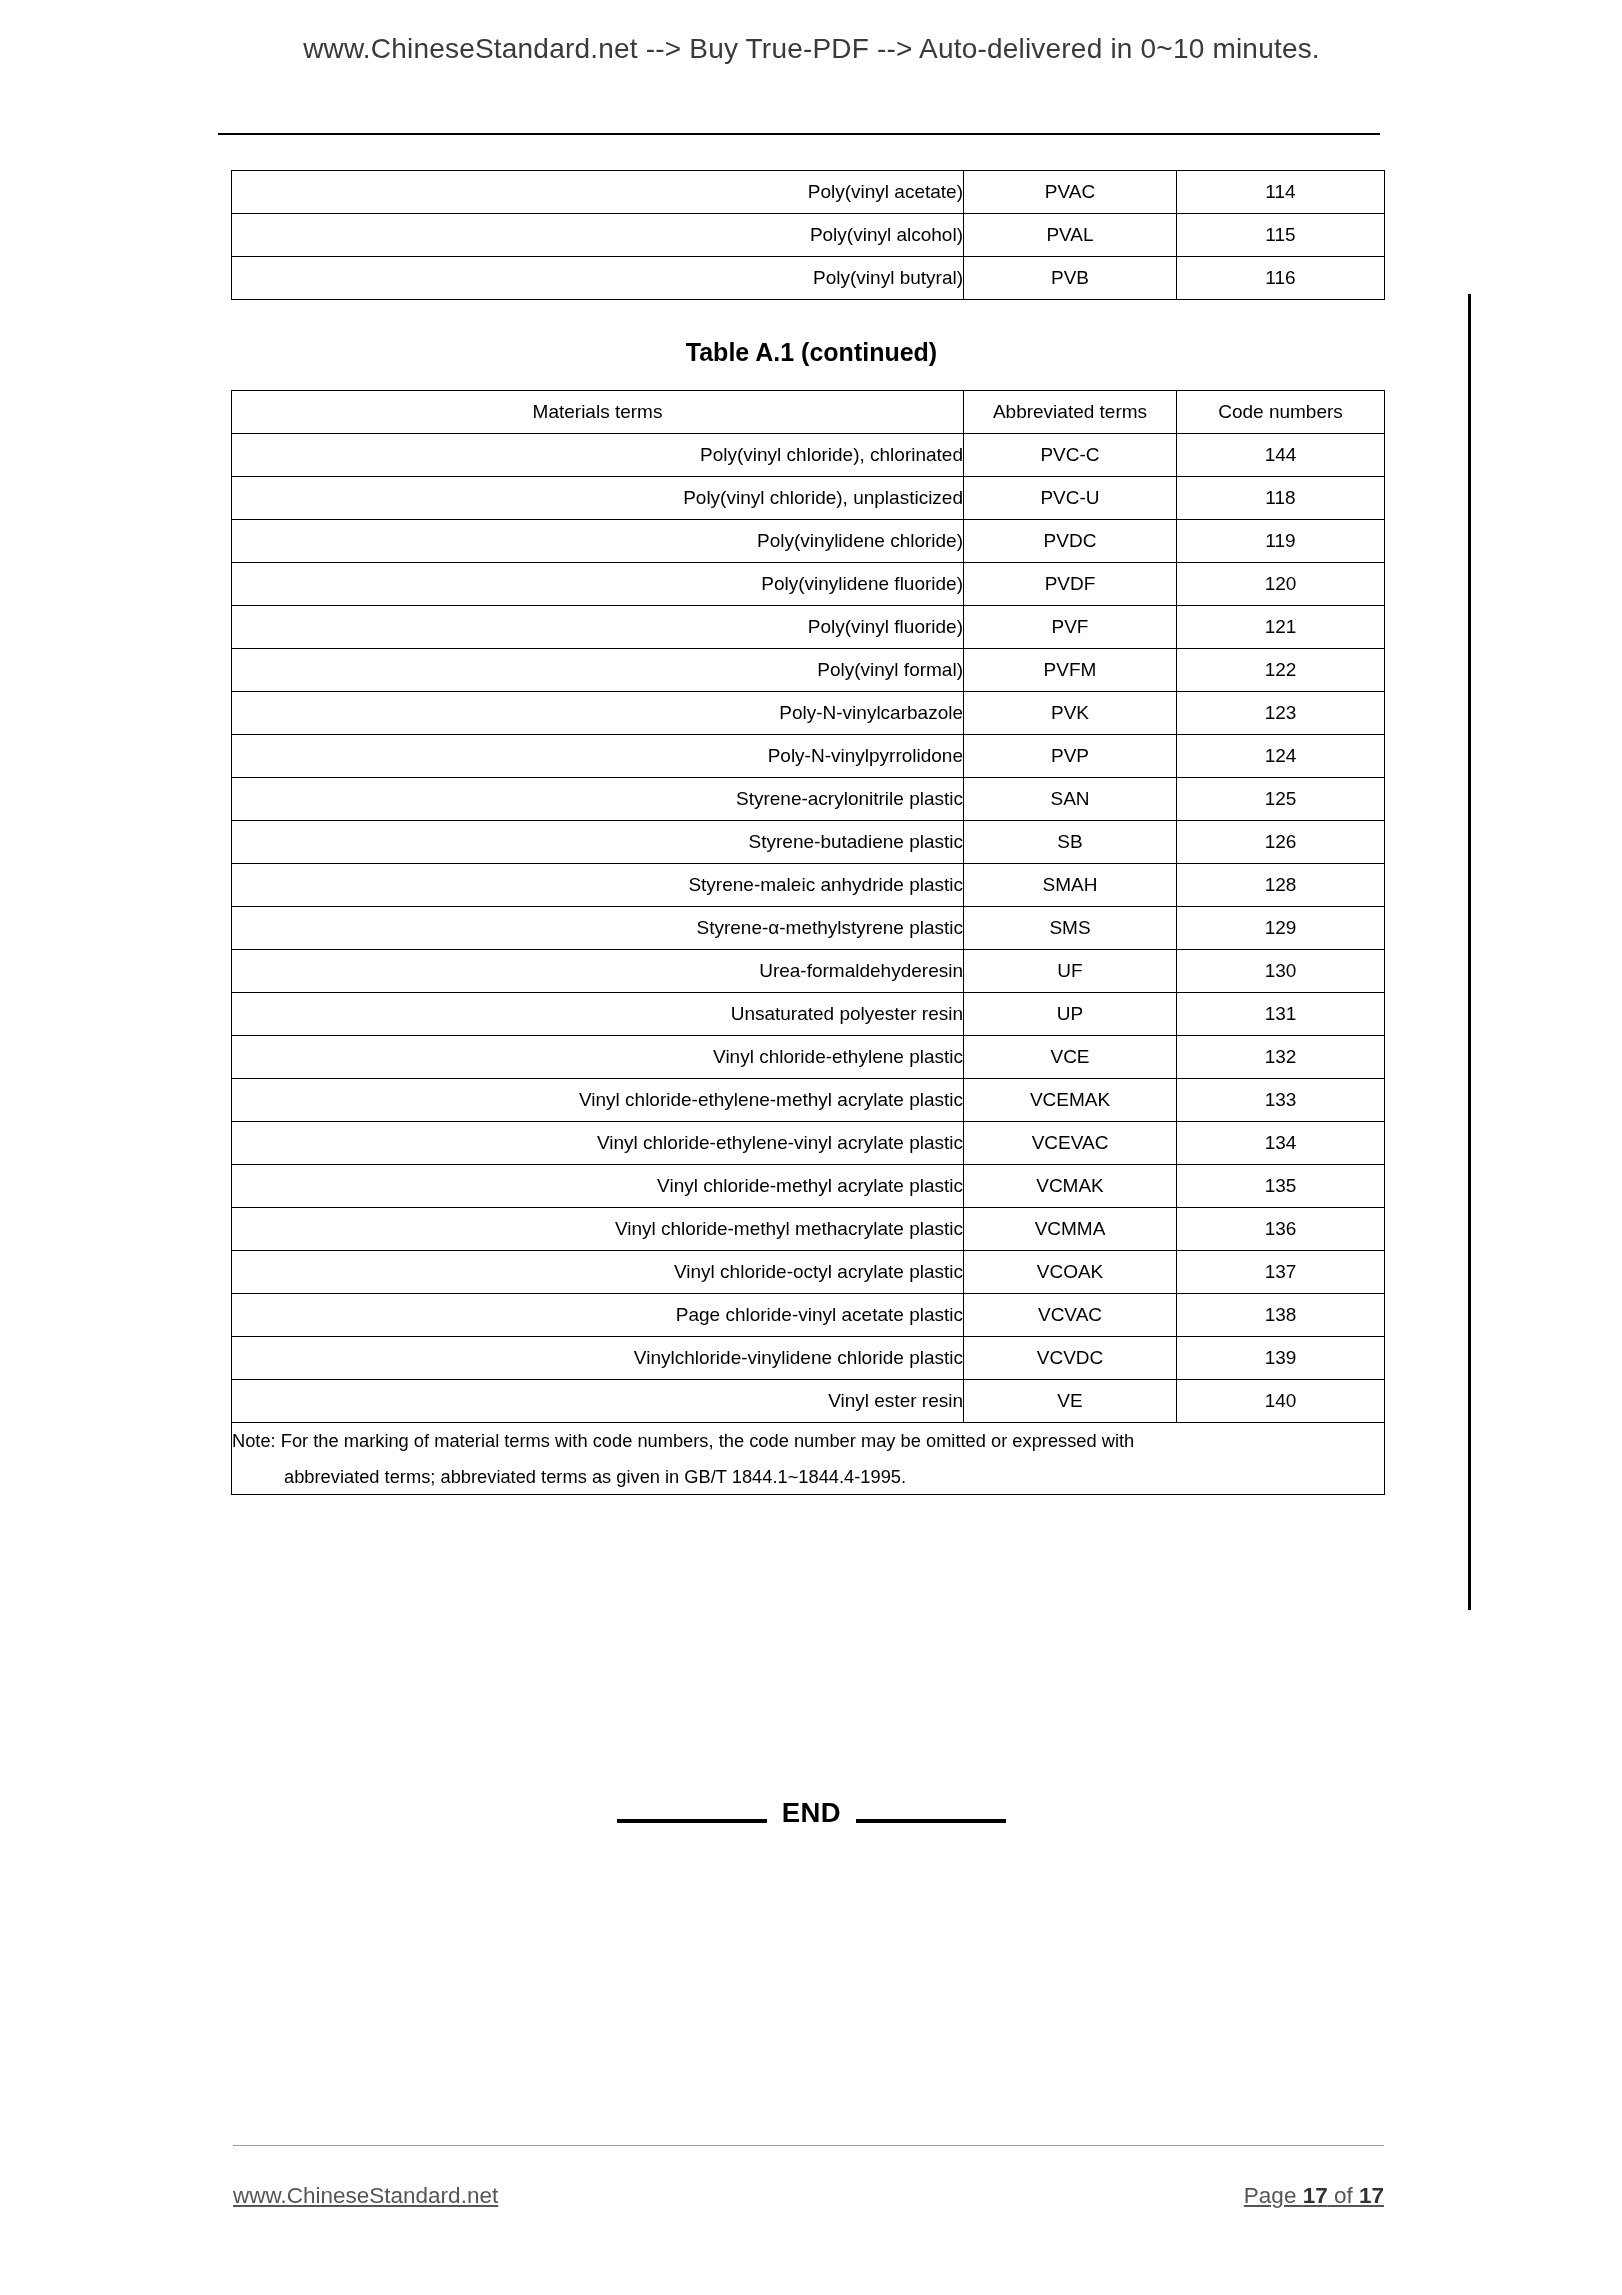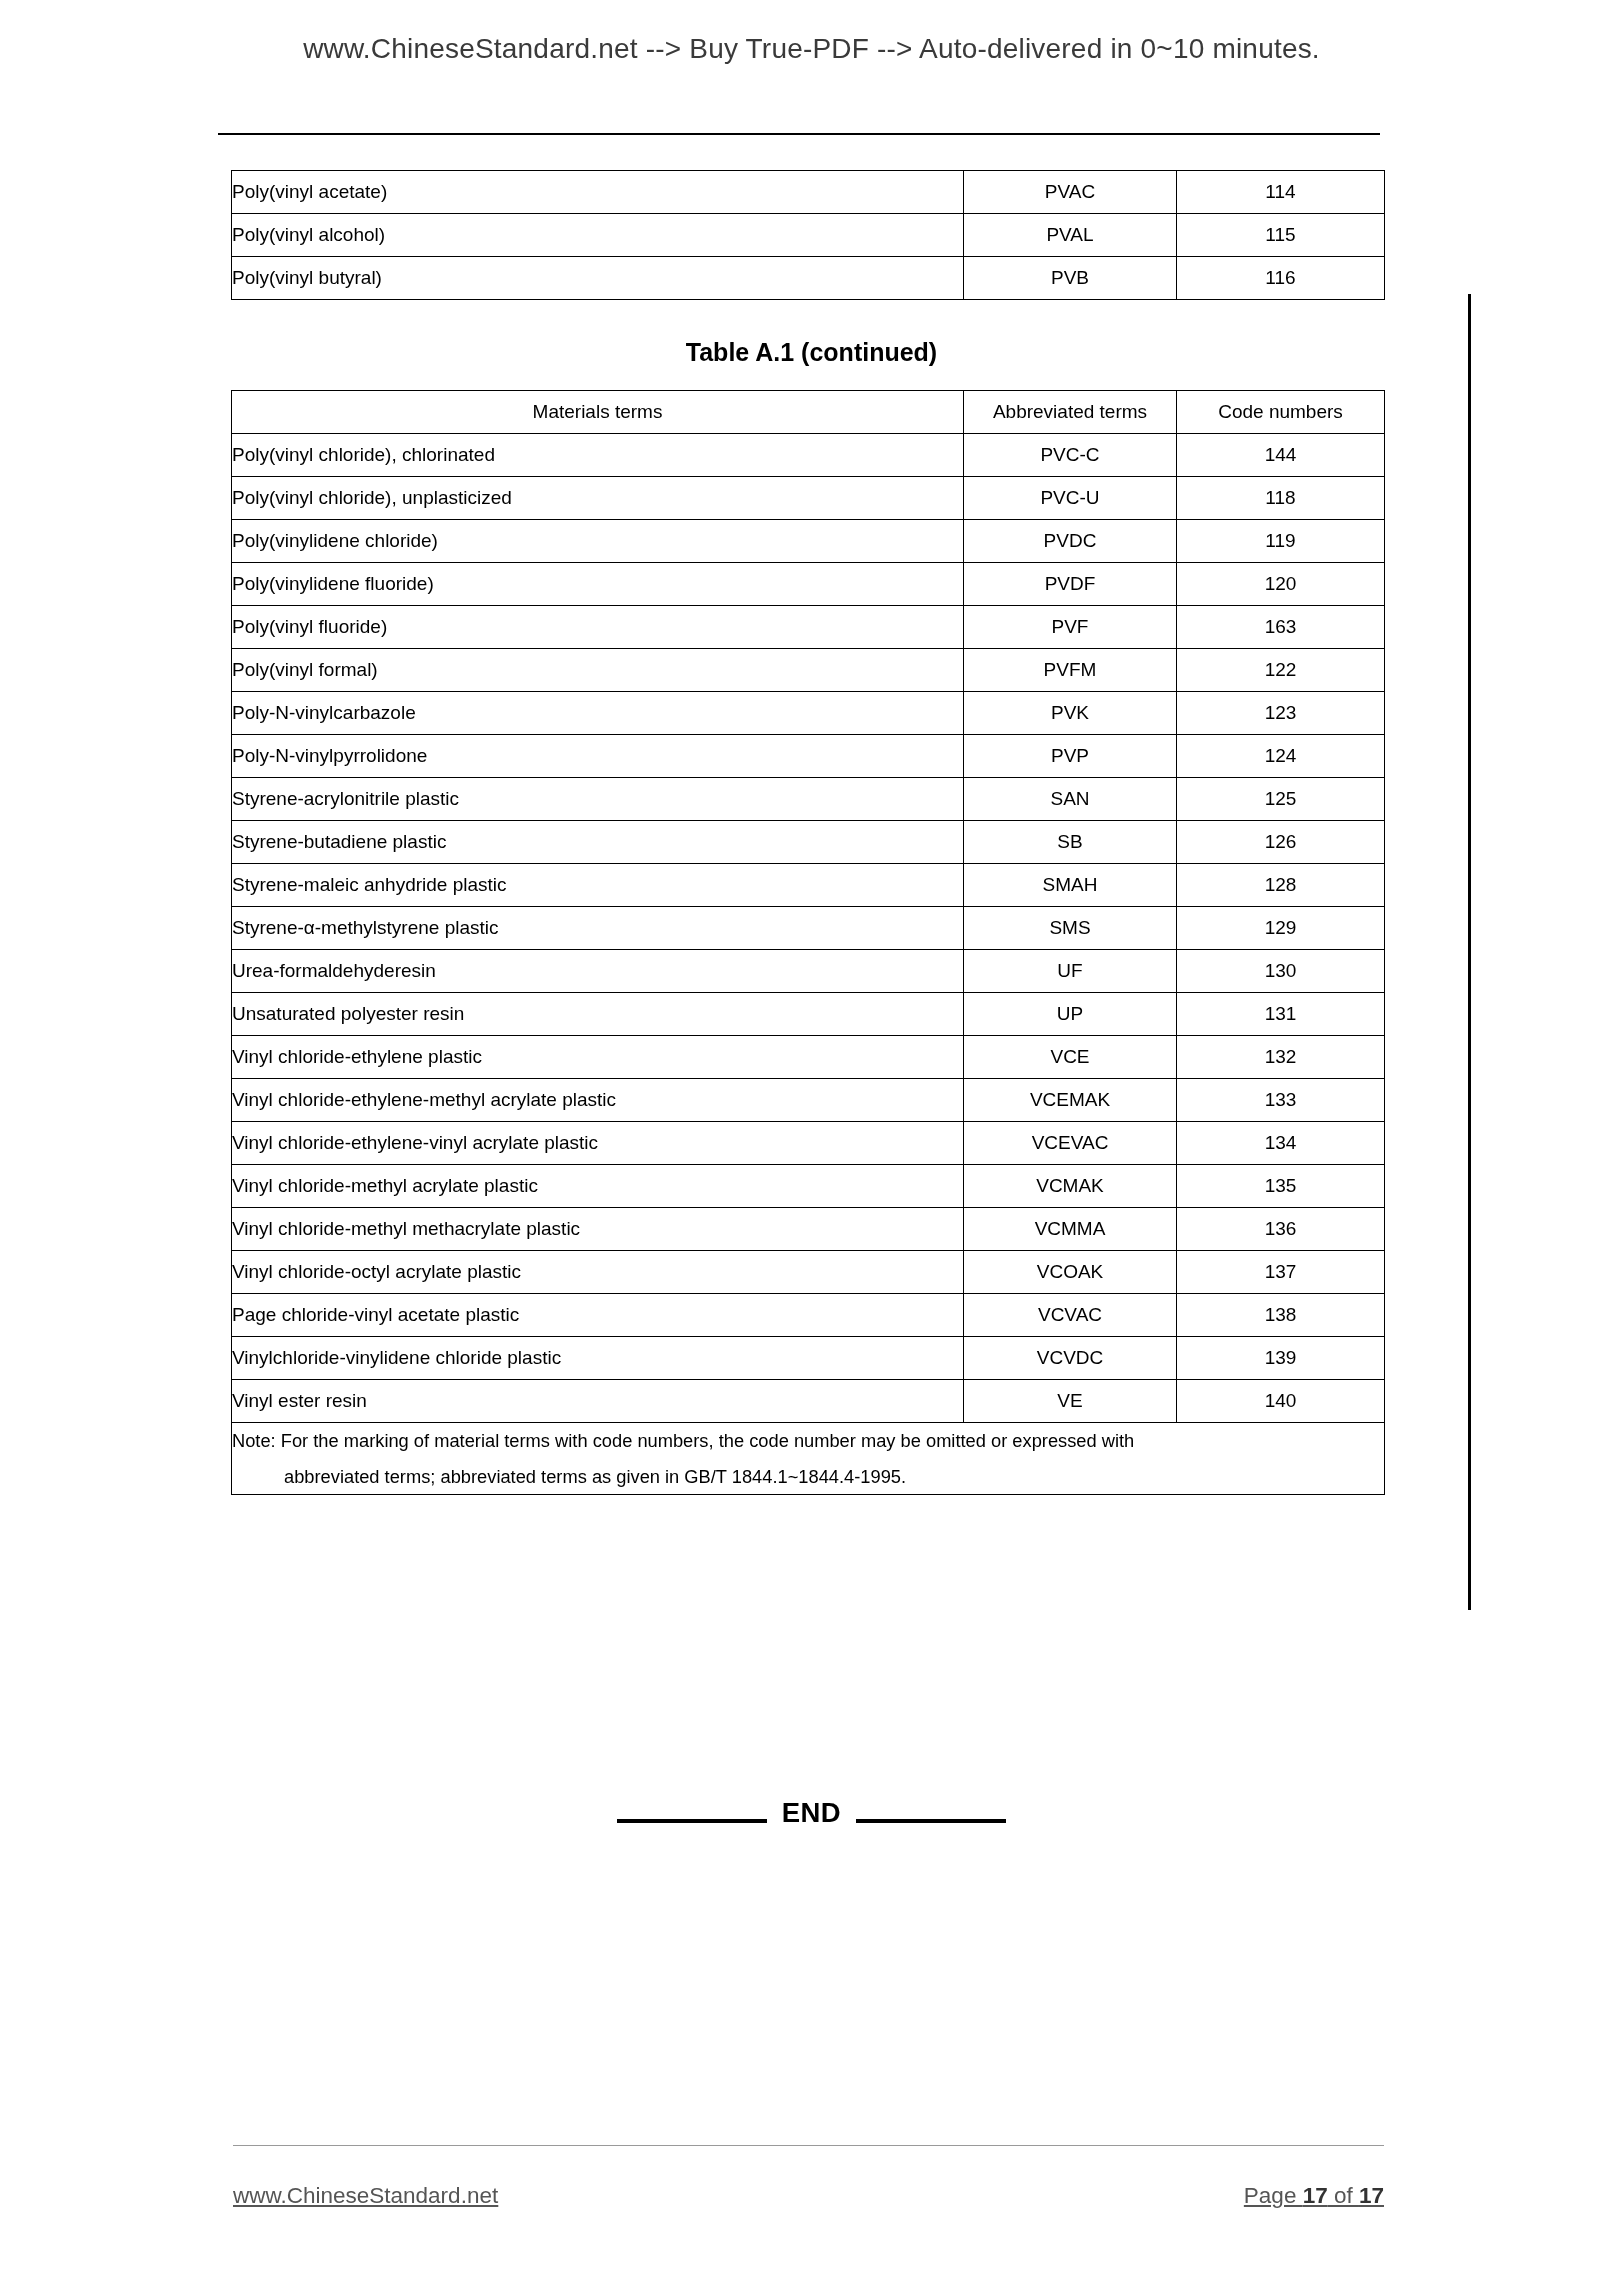--- a/index.html
+++ b/index.html
@@ -63,21 +63,21 @@
     font-weight: normal;
     vertical-align: middle;
     height: 43px;
     box-sizing: border-box;
   }
   .col-mat  { width: 732px; }
   .col-abbr { width: 213px; }
   .col-code { width: 208px; }
 
   .cell-mat {
-    text-align: left;
+    text-align: right;
     padding-left: 11.7px;
   }
   .cell-abbr, .cell-code {
     text-align: center;
   }
   .hdr-cell {
     text-align: center;
   }
 
   #table-top {
@@ -243,21 +243,21 @@
           <td class="cell-code">119</td>
         </tr>
         <tr>
           <td class="cell-mat">Poly(vinylidene fluoride)</td>
           <td class="cell-abbr">PVDF</td>
           <td class="cell-code">120</td>
         </tr>
         <tr>
           <td class="cell-mat">Poly(vinyl fluoride)</td>
           <td class="cell-abbr">PVF</td>
-          <td class="cell-code">163</td>
+          <td class="cell-code">121</td>
         </tr>
         <tr>
           <td class="cell-mat">Poly(vinyl formal)</td>
           <td class="cell-abbr">PVFM</td>
           <td class="cell-code">122</td>
         </tr>
         <tr>
           <td class="cell-mat">Poly-N-vinylcarbazole</td>
           <td class="cell-abbr">PVK</td>
           <td class="cell-code">123</td>

